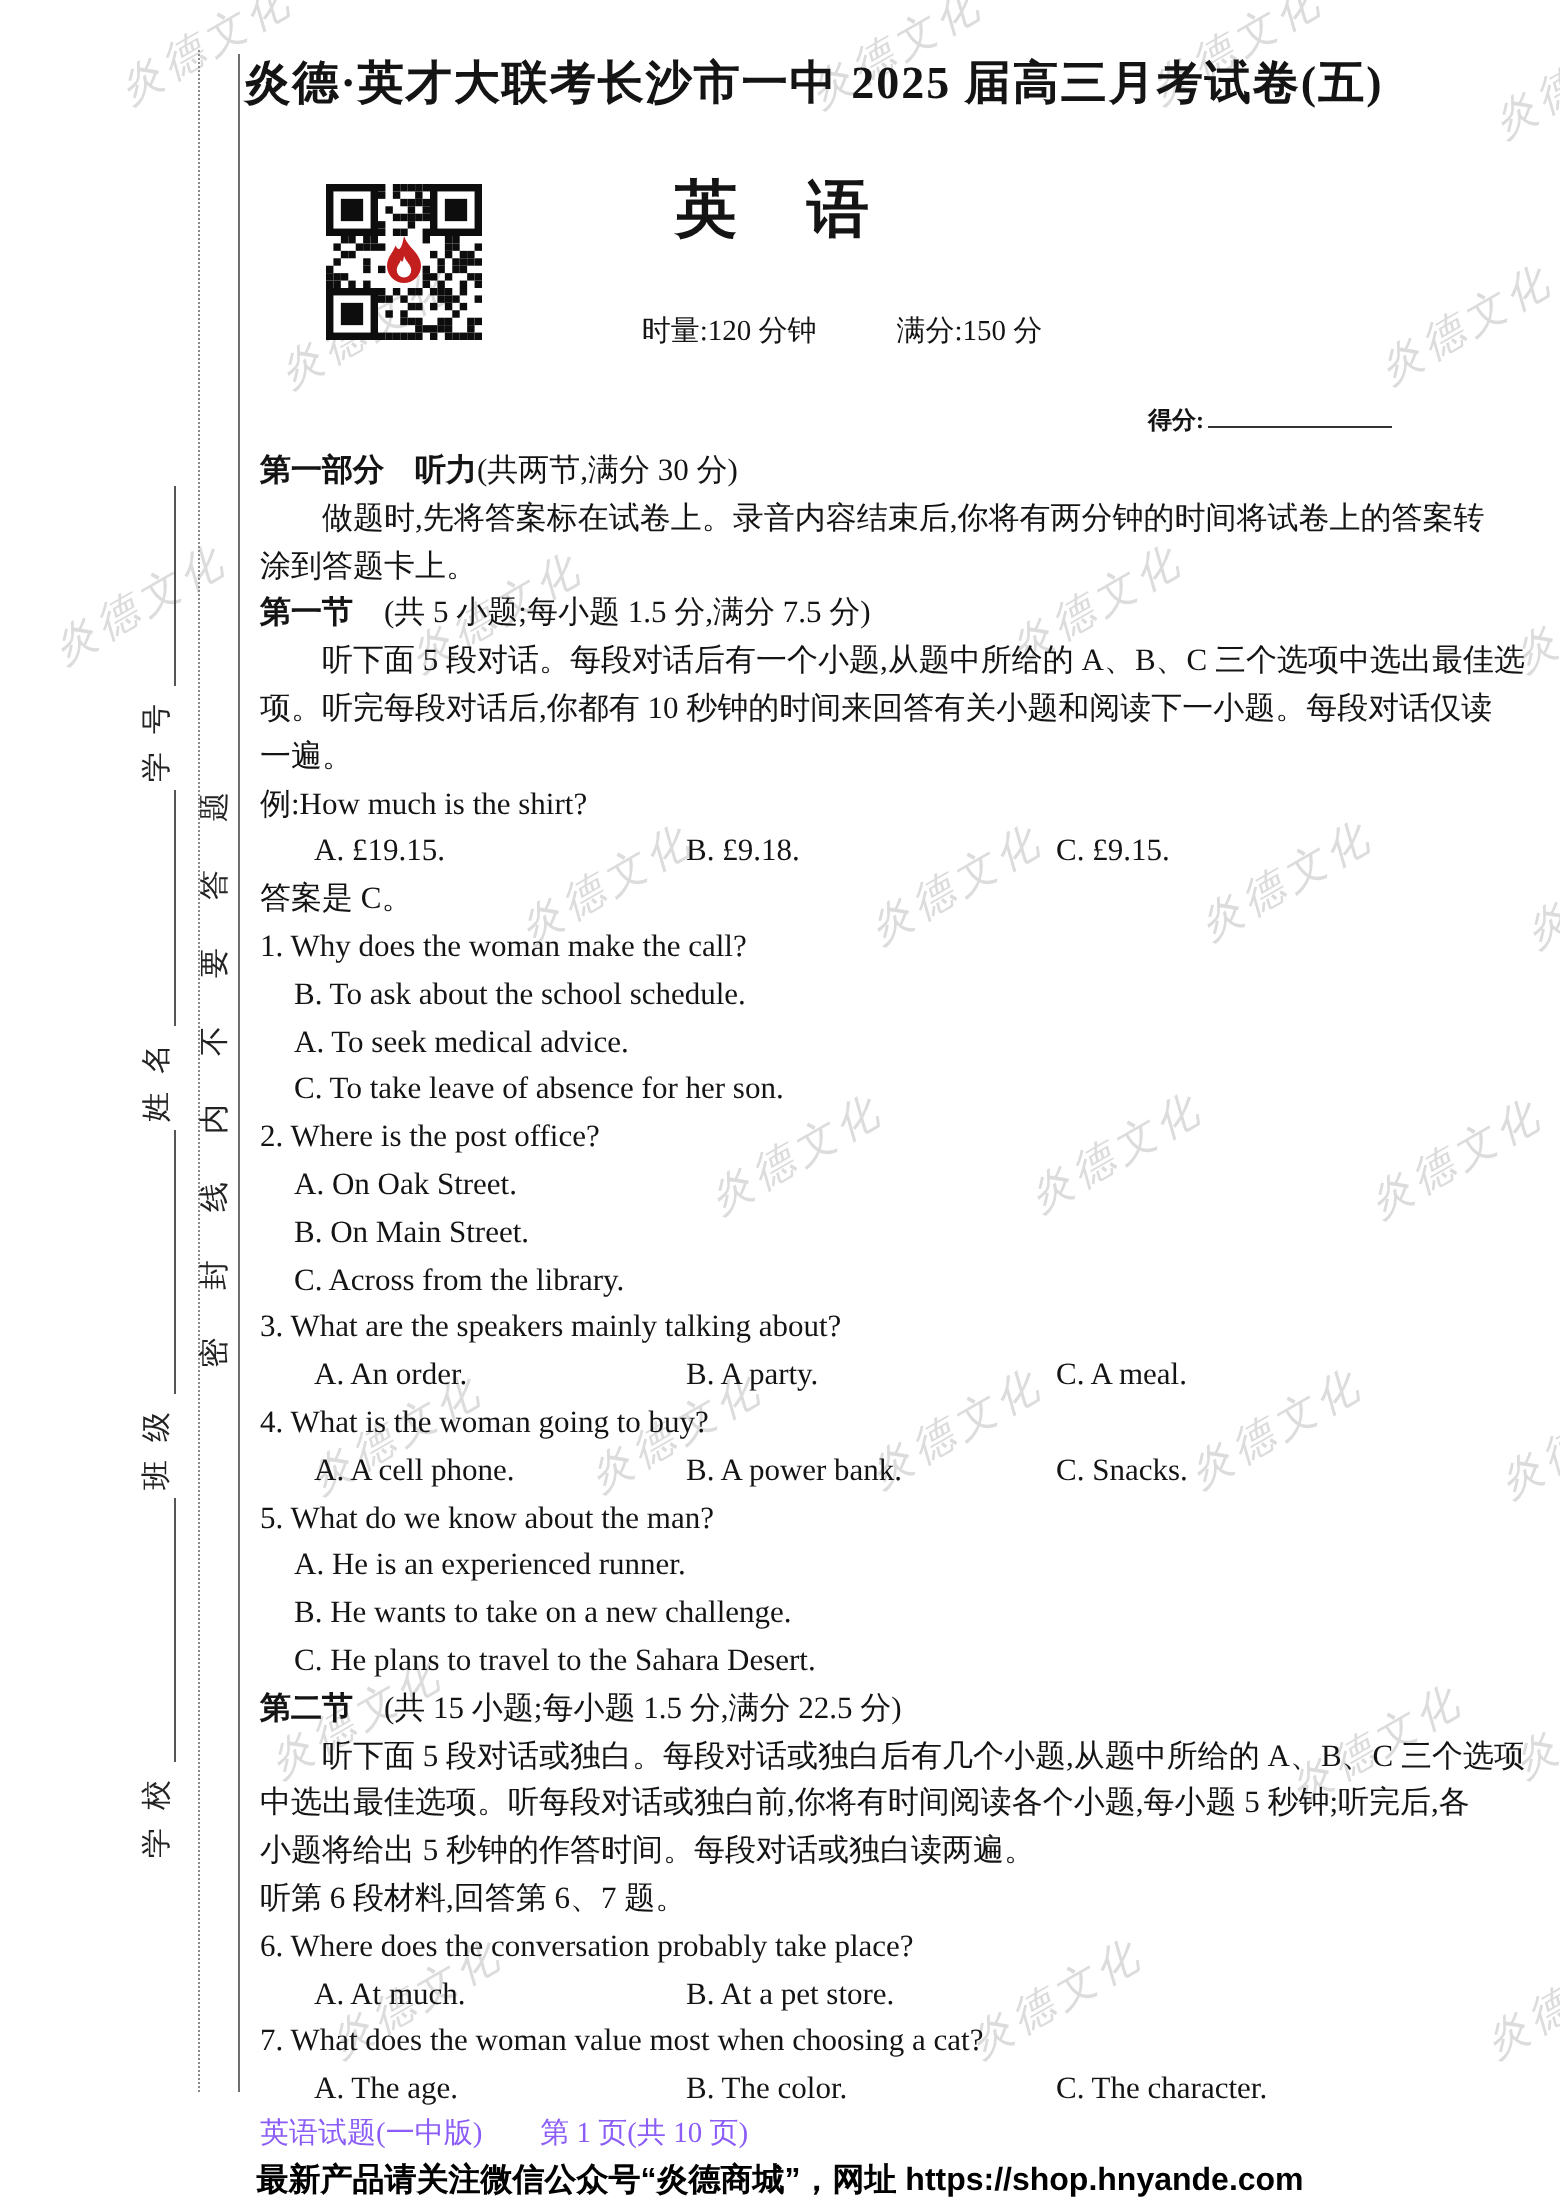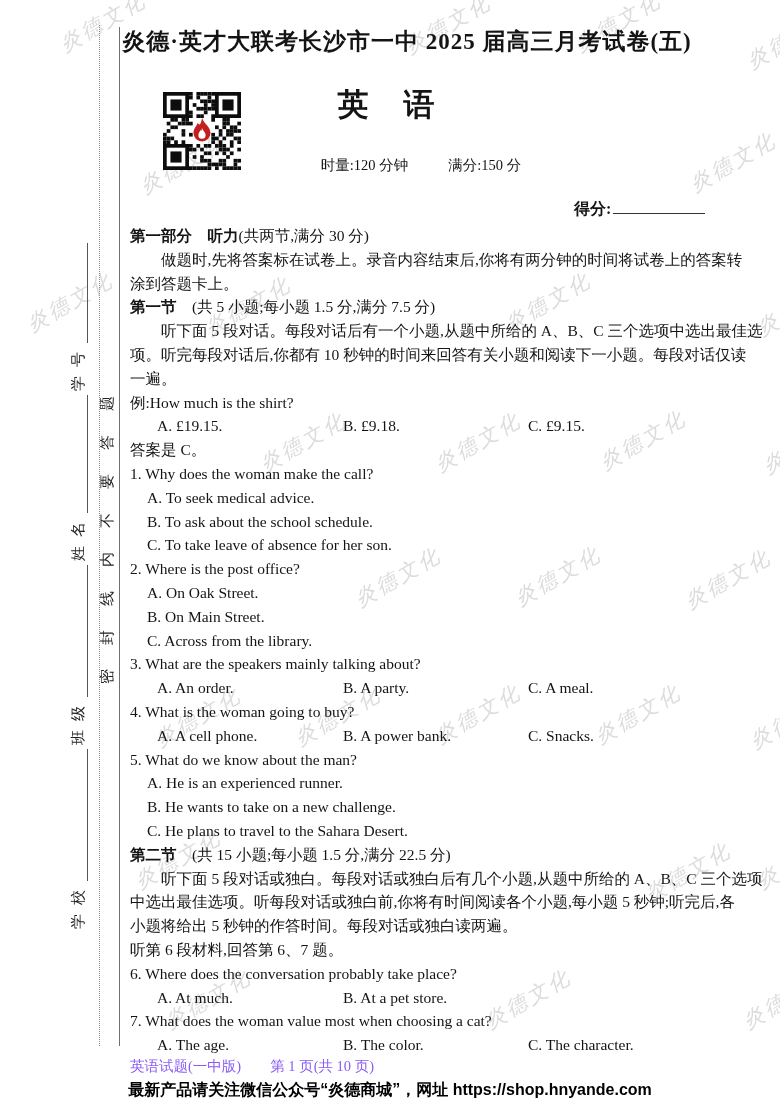--- a/index.html
+++ b/index.html
@@ -36,21 +36,21 @@
     white-space:nowrap;
   }
   .subject-title {
     position:absolute; top:84px; left:130px; width:582px; text-align:center;
     font-size:31px; font-weight:bold; letter-spacing:2px; transform:translateX(-34px);
   }
   .meta-row {
     position:absolute; top:156px; left:130px; width:582px;
     display:flex; justify-content:center; gap:40px; font-size:14.5px;
   }
-  .score-row { position:absolute; left:574px; top:198px; font-size:16px; font-weight:bold;text-align:center; }
+  .score-row { position:absolute; left:574px; top:198px; font-size:12px; font-weight:bold;text-align:center; }
   .score-blank { display:inline-block; width:92px; height:15px; border-bottom:1px solid #333; margin-left:2px; }
   .qr-box { position:absolute; left:163px; top:92px; width:78px; height:78px; }
   
   .body-col { position:absolute; left:130px; top:224px; width:600px; font-size:15.5px; }
   .bline { position:relative; height:23.8px; line-height:23.8px; white-space:nowrap; }
   .bline b { font-weight:bold; }
   .indent2 { padding-left:31px; }
   .optline { padding-left:17px; }
   .opt-a { position:absolute; left:27px; }
   .opt-b { position:absolute; left:213px; }
@@ -274,22 +274,22 @@
       <div class="bline">项。听完每段对话后,你都有 10 秒钟的时间来回答有关小题和阅读下一小题。每段对话仅读</div>
       <div class="bline">一遍。</div>
       <div class="bline">例:How much is the shirt?</div>
       <div class="bline">
         <span class="opt-a">A. £19.15.</span>
         <span class="opt-b">B. £9.18.</span>
         <span class="opt-c">C. £9.15.</span>
       </div>
       <div class="bline">答案是 C。</div>
       <div class="bline">1. Why does the woman make the call?</div>
+      <div class="bline optline">B. To ask about the school schedule.</div>
       <div class="bline optline">A. To seek medical advice.</div>
-      <div class="bline optline">B. To ask about the school schedule.</div>
       <div class="bline optline">C. To take leave of absence for her son.</div>
       <div class="bline">2. Where is the post office?</div>
       <div class="bline optline">A. On Oak Street.</div>
       <div class="bline optline">B. On Main Street.</div>
       <div class="bline optline">C. Across from the library.</div>
       <div class="bline">3. What are the speakers mainly talking about?</div>
       <div class="bline">
         <span class="opt-a">A. An order.</span>
         <span class="opt-b">B. A party.</span>
         <span class="opt-c">C. A meal.</span>

